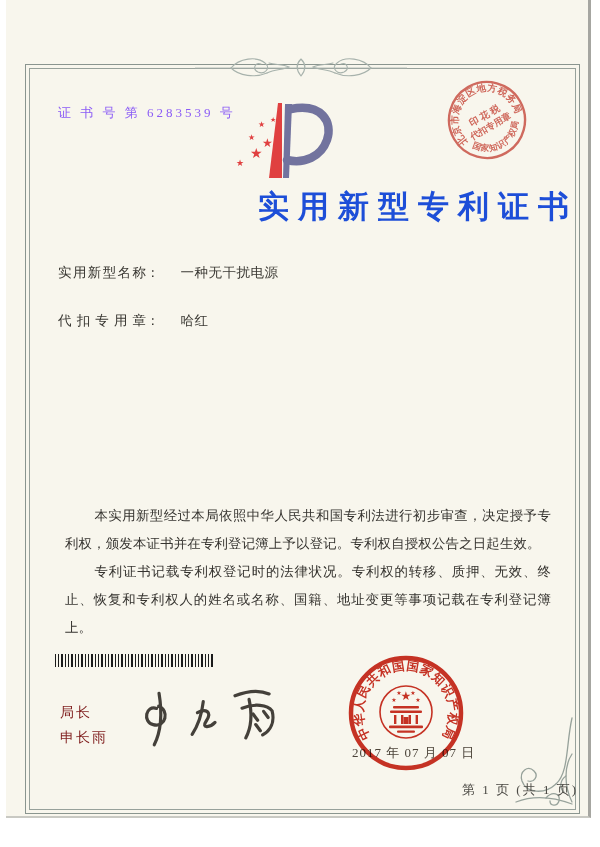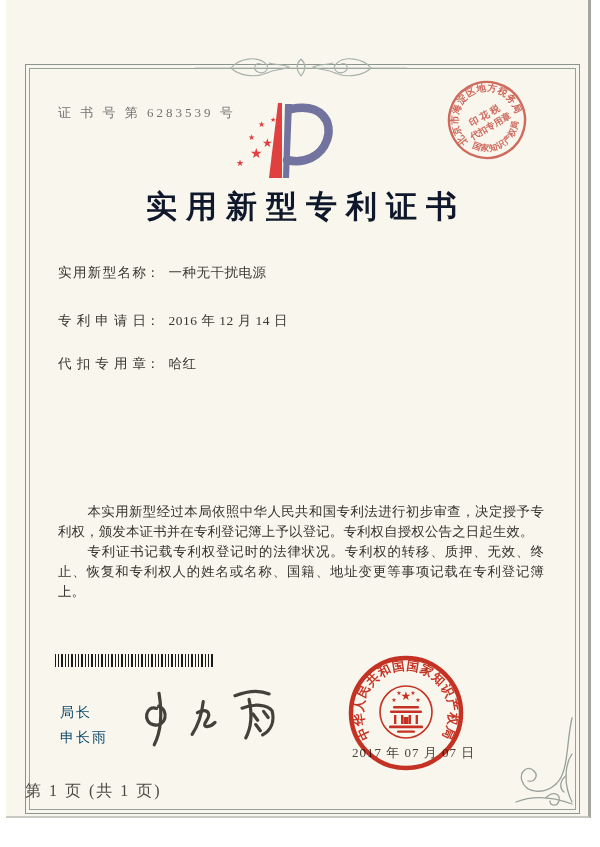--- a/index.html
+++ b/index.html
@@ -14,61 +14,61 @@
     border-right:3px solid #a6a6a1;border-bottom:2px solid #c9c9c3;
   }
   .frame{
     position:absolute;left:25px;top:64px;width:553px;height:748px;
     border:1px solid #8a958f;
   }
   .frame-inner{position:absolute;inset:3px;border:1px solid #97a19b;}
   .ornament-top{position:absolute;left:195px;top:56px;width:212px;height:22px;}
   .ornament-corner{position:absolute;left:506px;top:716px;width:70px;height:94px;}
   .cert-no{
-    position:absolute;left:58px;top:104px;font-size:13px;letter-spacing:3px;color:#737373;
+    position:absolute;left:58px;top:104px;font-size:13px;letter-spacing:3px;color:#8b5cf6;
   }
   .logo{position:absolute;left:228px;top:100px;width:116px;height:84px;}
   .title{
-    position:absolute;left:25px;width:553px;top:186px;text-align:center;
-    font-size:31px;font-weight:bold;letter-spacing:9px;text-indent:9px;color:#0f172a;
+    position:absolute;left:25px;width:553px;top:186px;text-align:right;
+    font-size:31px;font-weight:bold;letter-spacing:9px;text-indent:9px;color:#1d4ed8;
   }
   .tax-stamp{
     position:absolute;left:437px;top:70px;width:100px;height:100px;
     transform:rotate(-30deg);mix-blend-mode:multiply;opacity:.88;
   }
   .fields{position:absolute;left:58px;top:264px;width:500px;font-size:13.5px;color:#3a3833;}
   .field-row{height:22px;margin-bottom:21px;white-space:nowrap;}
   .field-row:first-child{margin-bottom:26px;}
   .flabel{display:inline-block;width:88px;text-align:justify;text-align-last:justify;}
   .fcolon{display:inline-block;}
-  .fvalue{margin-left:9px;letter-spacing:.5px;}
+  .fvalue{margin-left:21px;letter-spacing:.5px;}
   .body-text{
-    position:absolute;left:58px;top:502px;width:486px;
-    font-size:13.4px;line-height:20px;color:#35332f;text-align:justify;letter-spacing:.2px;
+    position:absolute;left:65px;top:502px;width:486px;
+    font-size:13.4px;line-height:28px;color:#35332f;text-align:justify;letter-spacing:.2px;
   }
   .body-text p{margin:0;text-indent:2.2em;}
   .barcode{
     position:absolute;left:55px;top:654px;width:160px;height:13px;
     background:repeating-linear-gradient(90deg,
       #1b1b1b 0px,#1b1b1b 1.5px,transparent 1.5px,transparent 3px,
       #1b1b1b 3px,#1b1b1b 3.8px,transparent 3.8px,transparent 6.5px,
       #1b1b1b 6.5px,#1b1b1b 8.5px,transparent 8.5px,transparent 10px);
   }
-  .director{position:absolute;left:60px;top:700px;font-size:14px;line-height:25px;color:#0c4a6e;letter-spacing:2px;}
+  .director{position:absolute;left:60px;top:700px;font-size:14px;line-height:25px;color:#7f1d1d;letter-spacing:2px;}
   .signature{position:absolute;left:138px;top:686px;width:160px;height:64px;}
   .seal-date{
     position:absolute;left:352px;top:744px;font-size:13px;letter-spacing:1px;color:#4b4339;z-index:2;
   }
   .grant-seal{
     position:absolute;left:343px;top:650px;width:126px;height:126px;
     mix-blend-mode:multiply;opacity:.95;z-index:3;
   }
   .footer{
-    position:absolute;left:25px;width:553px;top:781px;text-align:left;
-    font-size:16px;letter-spacing:2px;color:#4c4a45;
+    position:absolute;left:25px;width:553px;top:781px;text-align:right;
+    font-size:13px;letter-spacing:2px;color:#4c4a45;
   }
 </style>
 </head>
 <body>
 
 <div class="paper"></div>
 
 <div class="frame">
   <div class="frame-inner"></div>
 </div>
@@ -131,23 +131,20 @@
   <polygon points="50,3 54,3 54,78 41,78" fill="#e04040"></polygon>
   <polygon points="57,4 64,4 61,78 55,78" fill="#72739e"></polygon>
   <path d="M63,9 C94,3 105,22 99,40 C93,57 76,64 59,60" fill="none" stroke="#72739e" stroke-width="8.5" stroke-linecap="round"></path>
 </svg>
 
 <div class="title">实用新型专利证书</div>
 
 <div class="fields">
   <div class="field-row">
     <span class="flabel">实用新型名称</span><span class="fcolon">：</span><span class="fvalue">一种无干扰电源</span>
-  </div>
-  <div class="field-row">
-    <span class="flabel">专利申请日</span><span class="fcolon">：</span><span class="fvalue">2016 年 12 月 14 日</span>
   </div>
   <div class="field-row">
     <span class="flabel">代扣专用章</span><span class="fcolon">：</span><span class="fvalue">哈红</span>
   </div>
 </div>
 
 <div class="body-text">
   <p>本实用新型经过本局依照中华人民共和国专利法进行初步审查，决定授予专利权，颁发本证书并在专利登记簿上予以登记。专利权自授权公告之日起生效。</p>
   <p>专利证书记载专利权登记时的法律状况。专利权的转移、质押、无效、终止、恢复和专利权人的姓名或名称、国籍、地址变更等事项记载在专利登记簿上。</p>
 </div>

